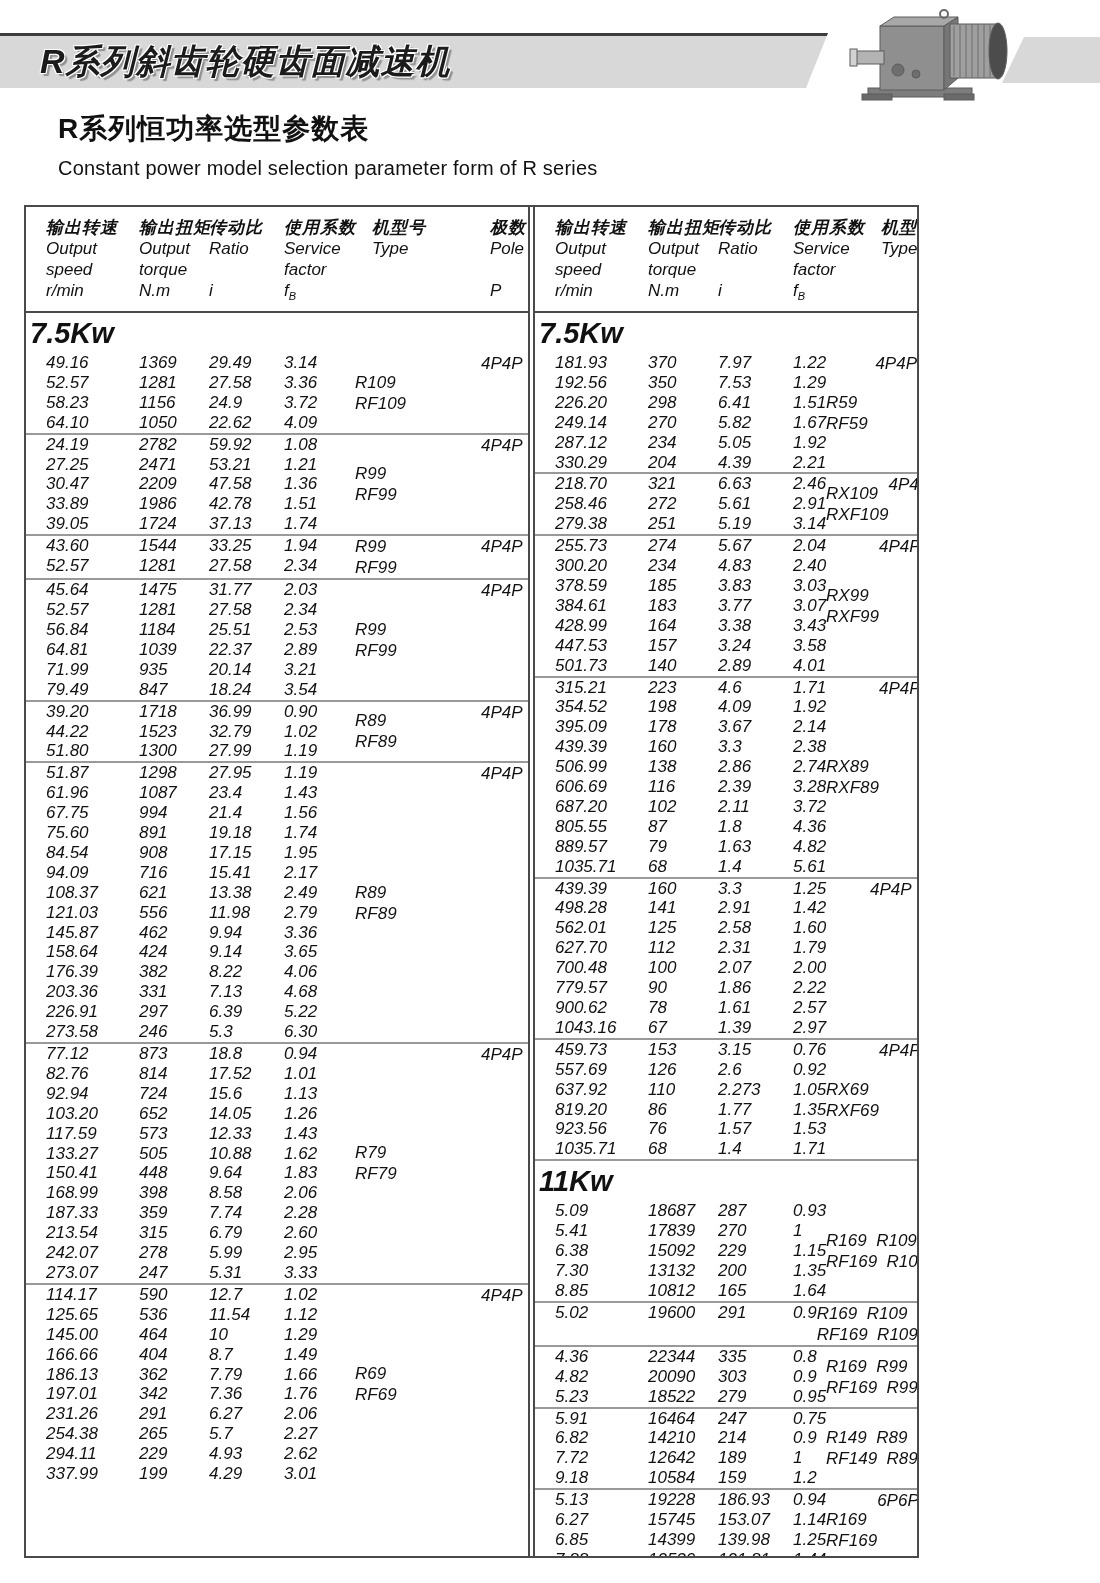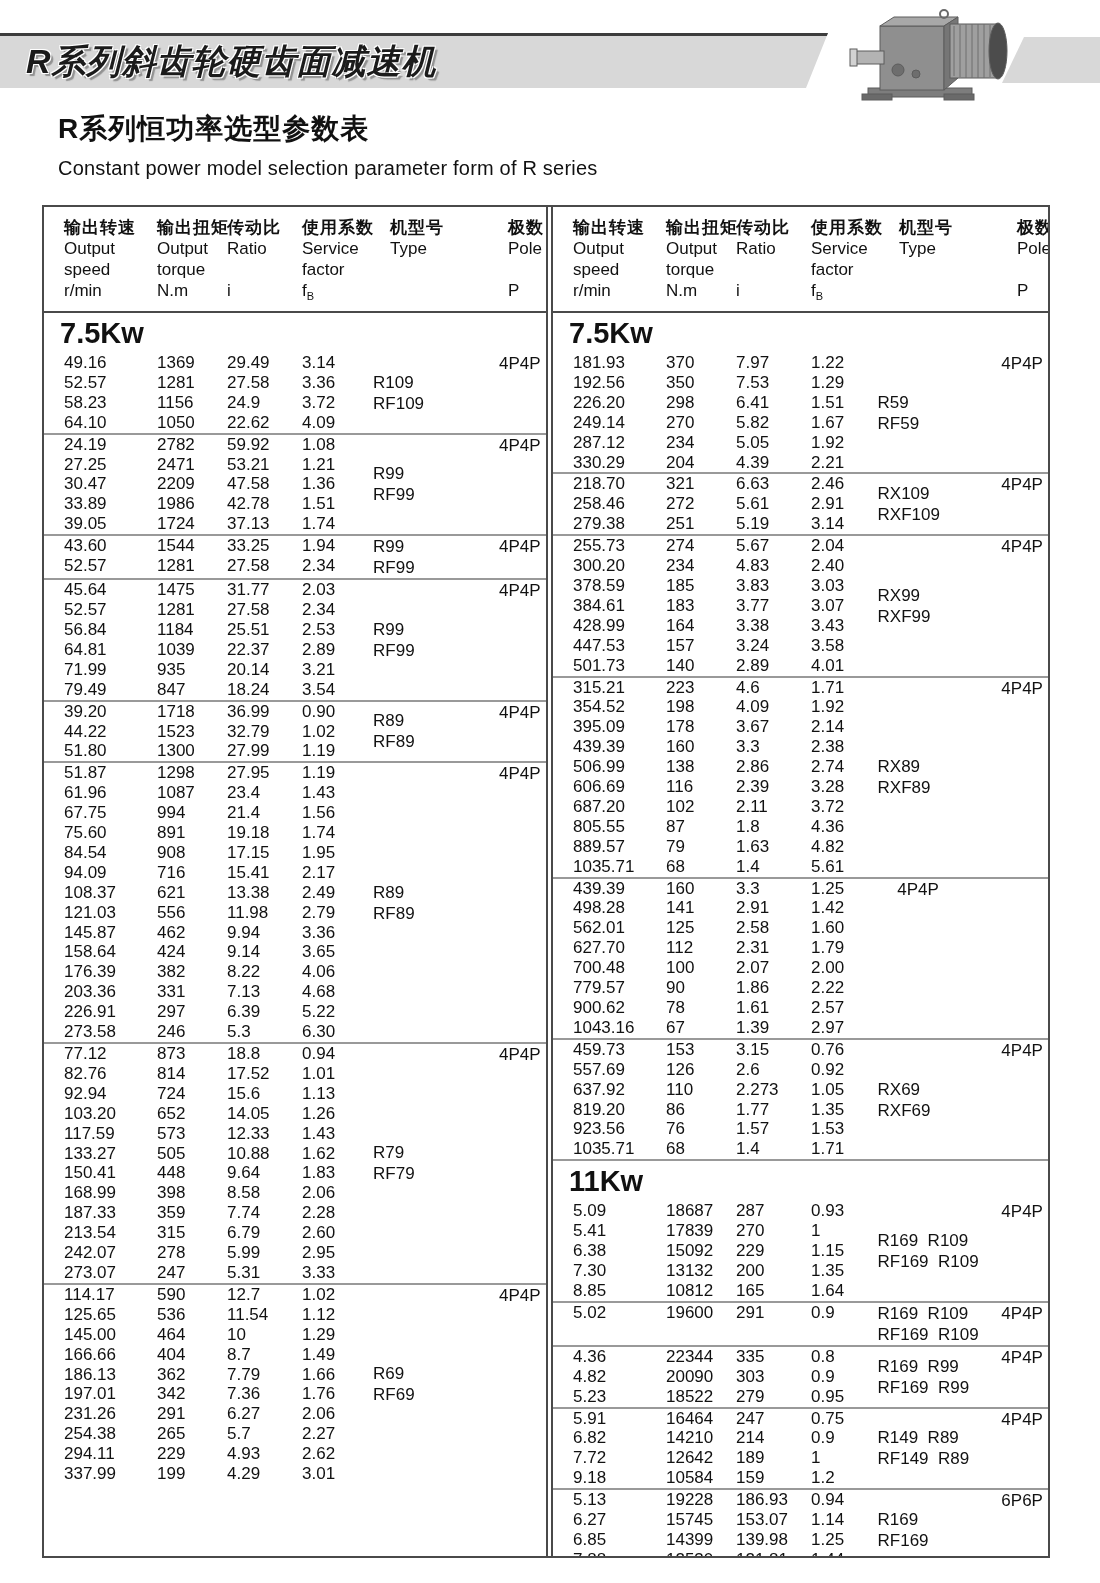--- a/index.html
+++ b/index.html
@@ -9,49 +9,49 @@
     -webkit-font-smoothing:antialiased;overflow:hidden;
   }
   
   .banner{
     position:absolute;left:0;top:33px;width:828px;height:52px;
     background:#d8d8d8;border-top:3px solid #3c3c3c;
     clip-path:polygon(0 0,100% 0,calc(100% - 22px) 100%,0 100%);
   }
   .banner-title{
     font-size:34px;font-weight:bold;font-style:italic;line-height:50px;
-    padding-left:26px;color:#1b1b1b;letter-spacing:1px;white-space:nowrap;
+    padding-left:40px;color:#1b1b1b;letter-spacing:1px;white-space:nowrap;
     text-shadow:1px 1px 0 #fff,-1px -1px 0 #fff,1px -1px 0 #fff,-1px 1px 0 #fff,3px 3px 1px rgba(60,60,60,.45);
   }
   .deco-right{
     position:absolute;left:1002px;top:37px;width:98px;height:46px;background:#d8d8d8;
     clip-path:polygon(22px 0,100% 0,100% 100%,0 100%);
   }
   .motor{position:absolute;left:846px;top:4px;}
   
   .titles{position:absolute;left:58px;top:110px;}
   .title-cn{font-size:28px;font-weight:bold;letter-spacing:1px;}
   .title-en{font-size:20px;margin-top:9px;letter-spacing:.2px;}
   
   .table-wrap{
-    position:absolute;left:42px;top:205px;width:1008px;height:1353px;
-    border:2px solid #4a4a4a;display:flex;background:#fff;box-sizing:border-box;
+    position:absolute;left:24px;top:205px;width:895px;height:1353px;
+    border:2px solid #4a4a4a;display:flex;background:#fff;box-sizing:border-box;font-style:italic;
   }
   .panel{width:504px;height:100%;overflow:hidden;box-sizing:border-box;}
   .panel.left{border-right:2px solid #4a4a4a;margin-right:3px;}
   .panel.right{border-left:2px solid #4a4a4a;flex:1;}
   .panel-header{
     display:grid;grid-template-columns:93px 70px 75px 88px 118px 56px;
     padding:10px 0 6px 20px;border-bottom:2px solid #4a4a4a;box-sizing:border-box;height:106px;
   }
   .hcell{display:flex;flex-direction:column;}
   .hline{height:21px;line-height:21px;font-size:17px;white-space:nowrap;}
   .hline.cn{font-weight:bold;letter-spacing:1px;}
   .hline sub{font-size:11px;}
-  .section-label{font-size:29px;font-weight:bold;padding:4px 0 4px 16px;line-height:32px;}
+  .section-label{font-size:29px;font-weight:bold;padding:4px 0 4px 4px;line-height:32px;}
   .section + .section{border-top:2px solid #999;}
   .group{display:flex;}
   .group + .group{border-top:2px solid #999;}
   .rows{
     width:338px;padding-left:20px;display:grid;
     grid-template-columns:93px 70px 75px auto;box-sizing:border-box;align-content:start;
   }
   .cell{font-size:17px;line-height:19.9px;white-space:nowrap;}
   .types{width:124px;display:flex;flex-direction:column;justify-content:center;}
   .types div{font-size:17px;line-height:21px;white-space:pre;}

